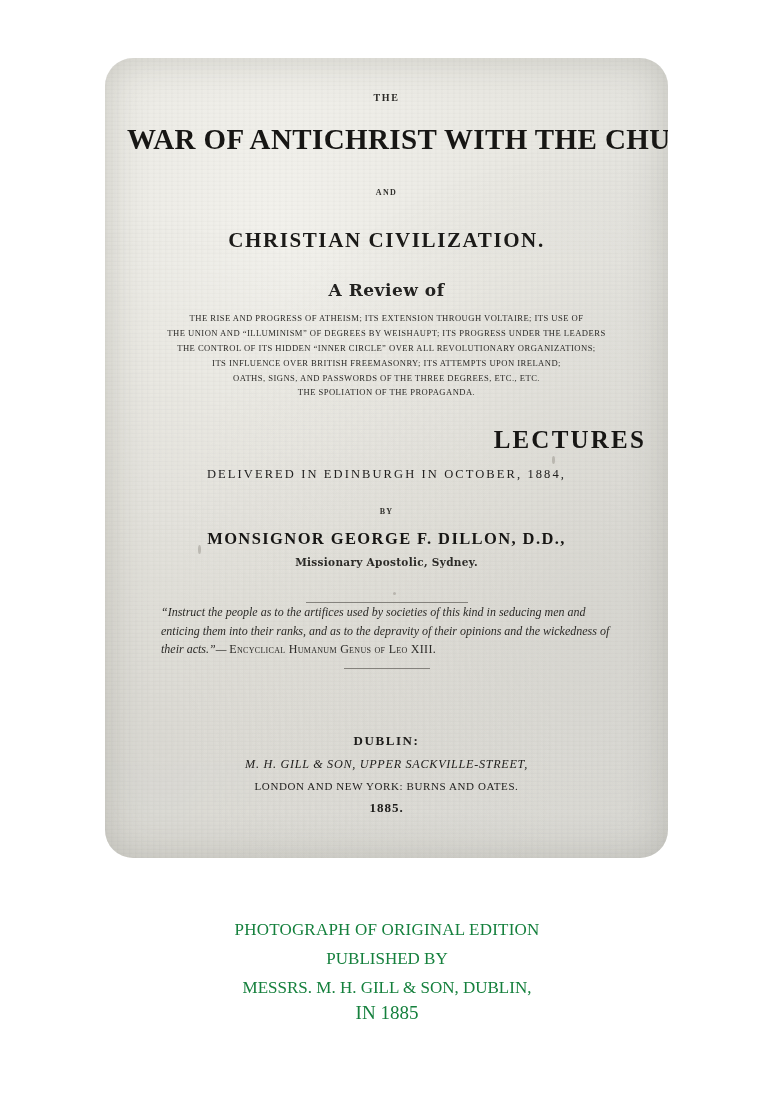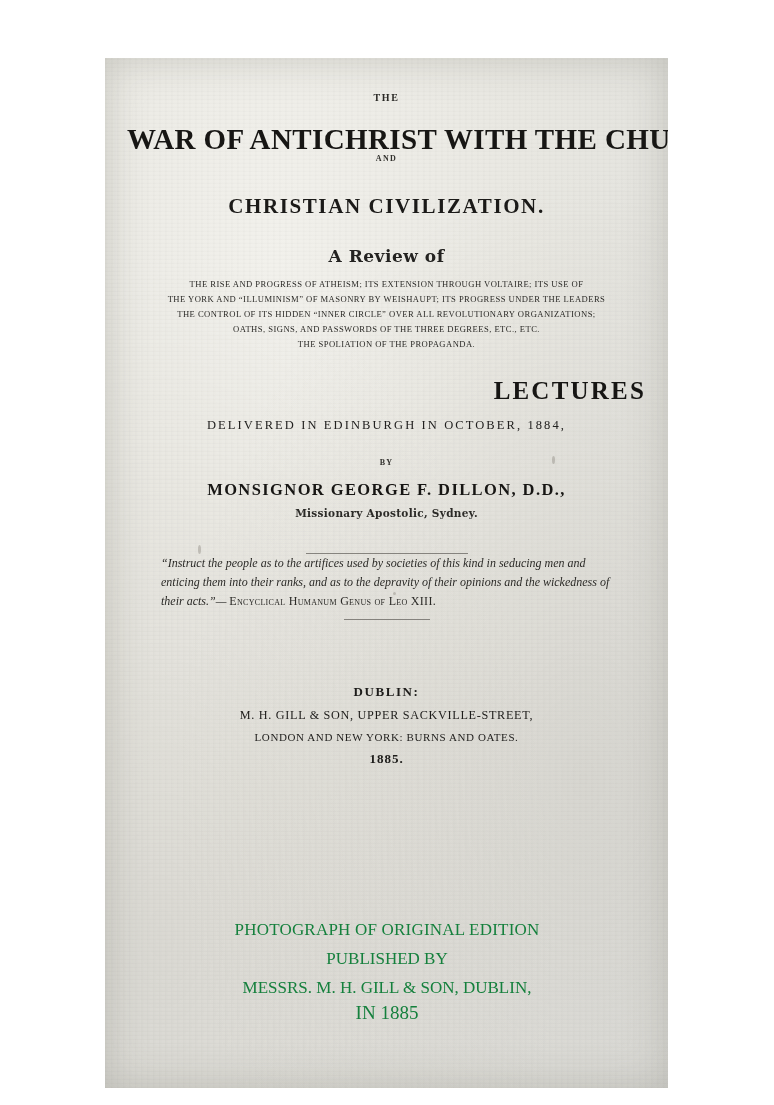--- a/index.html
+++ b/index.html
@@ -15,25 +15,26 @@
     position: relative;
     overflow: hidden;
   }
 
   
   .scan {
     position: absolute;
     left: 105px;
     top: 58px;
     width: 563px;
-    height: 1030px;
+    height: 800px;
     background:
       radial-gradient(ellipse at 30% 20%, #f2f1ec 0%, #e9e8e2 45%, #dededa 100%);
     box-shadow: inset 0 0 40px rgba(120,118,110,0.30);
     overflow: hidden;
+    border-radius: 28px;
   }
   .scan::after {
     
     content: "";
     position: absolute;
     inset: 0;
     pointer-events: none;
     background:
       repeating-linear-gradient(0deg, rgba(0,0,0,0.022) 0px, rgba(0,0,0,0) 2px, rgba(0,0,0,0) 4px),
       repeating-linear-gradient(90deg, rgba(0,0,0,0.018) 0px, rgba(0,0,0,0) 3px, rgba(0,0,0,0) 6px),
@@ -62,20 +63,21 @@
     color: #171614;
     margin-top: 21px;
     line-height: 1.05;
     white-space: nowrap;
   }
   .l-and {
     font-size: 8px;
     letter-spacing: 1.4px;
     font-weight: bold;
     color: #33322e;
+    margin-top: 34px;
   }
   .l-subtitle {
     font-size: 21px;
     font-weight: bold;
     letter-spacing: 1.6px;
     color: #1b1a18;
     margin-top: 31px;
   }
   .l-review {
     font-family: "DejaVu Serif", serif;
@@ -165,20 +167,21 @@
     font-size: 13px;
     font-weight: bold;
     letter-spacing: 1.6px;
     color: #1d1c1a;
   }
   .l-pub {
     font-size: 12.2px;
     letter-spacing: .7px;
     color: #1d1c1a;
     margin-top: 8px;
+    font-style: italic;
   }
   .l-pub2 {
     font-size: 11px;
     letter-spacing: .6px;
     color: #232220;
     margin-top: 8px;
   }
   .l-year {
     font-size: 13px;
     font-weight: bold;
@@ -224,22 +227,23 @@
     <div class="l-main-title">WAR OF ANTICHRIST WITH THE CHURCH</div>
 
     <div class="l-and">AND</div>
 
     <div class="l-subtitle">CHRISTIAN CIVILIZATION.</div>
 
     <div class="l-review">A Review of</div>
 
     <div class="l-blurb">
       <div>THE RISE AND PROGRESS OF ATHEISM; ITS EXTENSION THROUGH VOLTAIRE; ITS USE OF</div>
-      <div>THE YORK AND “ILLUMINISM” OF MASONRY BY WEISHAUPT; ITS PROGRESS UNDER THE LEADERS</div>
+      <div>THE UNION AND “ILLUMINISM” OF DEGREES BY WEISHAUPT; ITS PROGRESS UNDER THE LEADERS</div>
       <div>THE CONTROL OF ITS HIDDEN “INNER CIRCLE” OVER ALL REVOLUTIONARY ORGANIZATIONS;</div>
+      <div>ITS INFLUENCE OVER BRITISH FREEMASONRY; ITS ATTEMPTS UPON IRELAND;</div>
       <div>OATHS, SIGNS, AND PASSWORDS OF THE THREE DEGREES, ETC., ETC.</div>
       <div>THE SPOLIATION OF THE PROPAGANDA.</div>
     </div>
 
     <div class="l-lectures">LECTURES</div>
 
     <div class="l-delivered">DELIVERED IN EDINBURGH IN OCTOBER, 1884,</div>
 
     <div class="l-by">BY</div>
 

